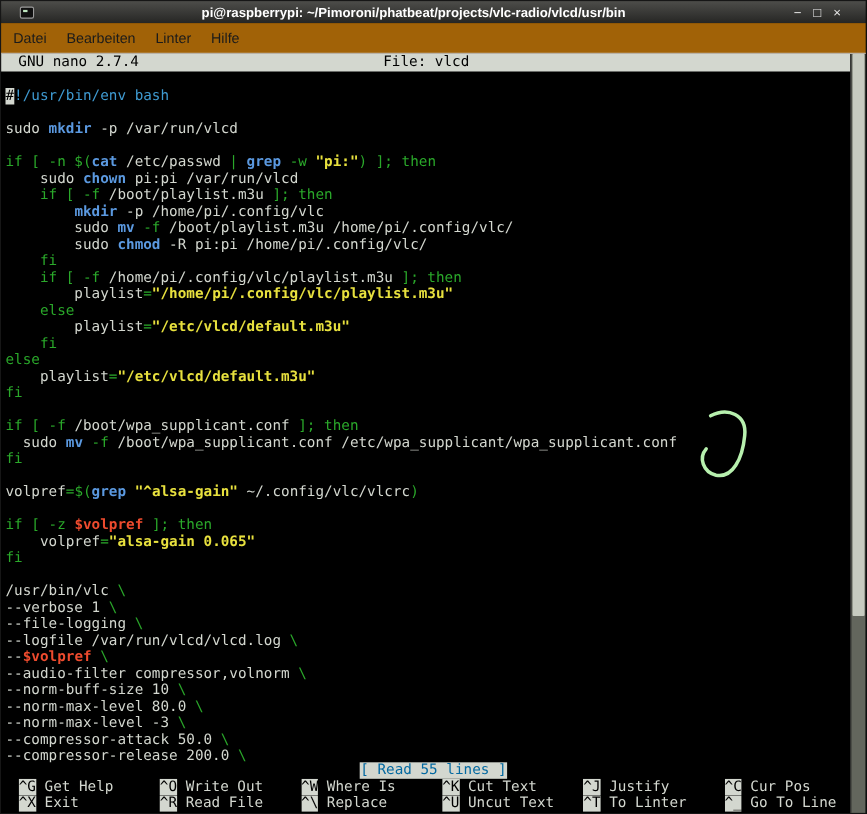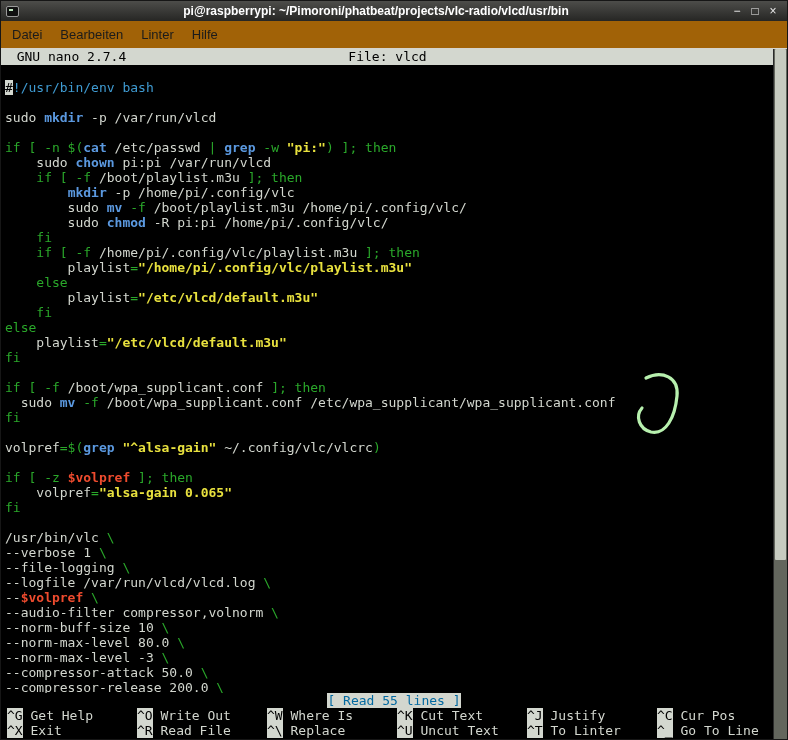--- a/index.html
+++ b/index.html
@@ -12,21 +12,21 @@
     border: 1px solid #161616;
     font-family: "Liberation Sans", sans-serif;
   }
 
   
   .titlebar {
     flex: 0 0 20px; height: 20px;
     background: linear-gradient(#4d4d4a, #262624);
     color: var(--title_text);
     display: flex; align-items: center;
-    padding: 0 5px;
+    padding: 0 17px;
   }
   .win-icon {
     width: 13px; height: 11px; flex: 0 0 auto;
     background: #101010; border: 1px solid #9a9a9a; border-radius: 2px;
     position: relative; margin-right: 5px;
   }
   .win-icon::after {
     content: ""; position: absolute; left: 2px; top: 2px;
     width: 4px; height: 2px; background: #bfe6bf;
   }
@@ -76,21 +76,21 @@
   .seg-var    { color: var(--var); font-weight: bold; }
   .seg-com    { color: var(--com); }
   .seg-cursor { background: var(--bar); color: #000; }
 
   .annotation { position: absolute; left: 630px; top: 320px; color: var(--annotation); pointer-events: none; }
 
   
   .nano-bottom { position: absolute; left: 0; right: 0; bottom: 0; height: 46px; }
   .status-row { height: 15px; text-align: center; }
   .status-badge { display: inline-block; background: var(--bar); color: #0369a1; white-space: pre; }
-  .help-row { display: grid; grid-template-columns: repeat(6, 1fr); height: 15px; overflow: hidden; padding-left: 6px; }
+  .help-row { display: grid; grid-template-columns: repeat(6, 1fr); height: 15px; overflow: hidden; padding-left: 16px; }
   .shortcut { white-space: pre; overflow: hidden; }
   .shortcut .key { background: var(--bar); color: #000; }
   .shortcut .lbl { color: var(--def); }
 
   
   .scrollbar {
     position: absolute; top: 0; right: 0; bottom: 0; width: 14px;
     background: var(--scroll_track); border-left: 1px solid #2a2a2a;
   }
   .scroll-thumb {

